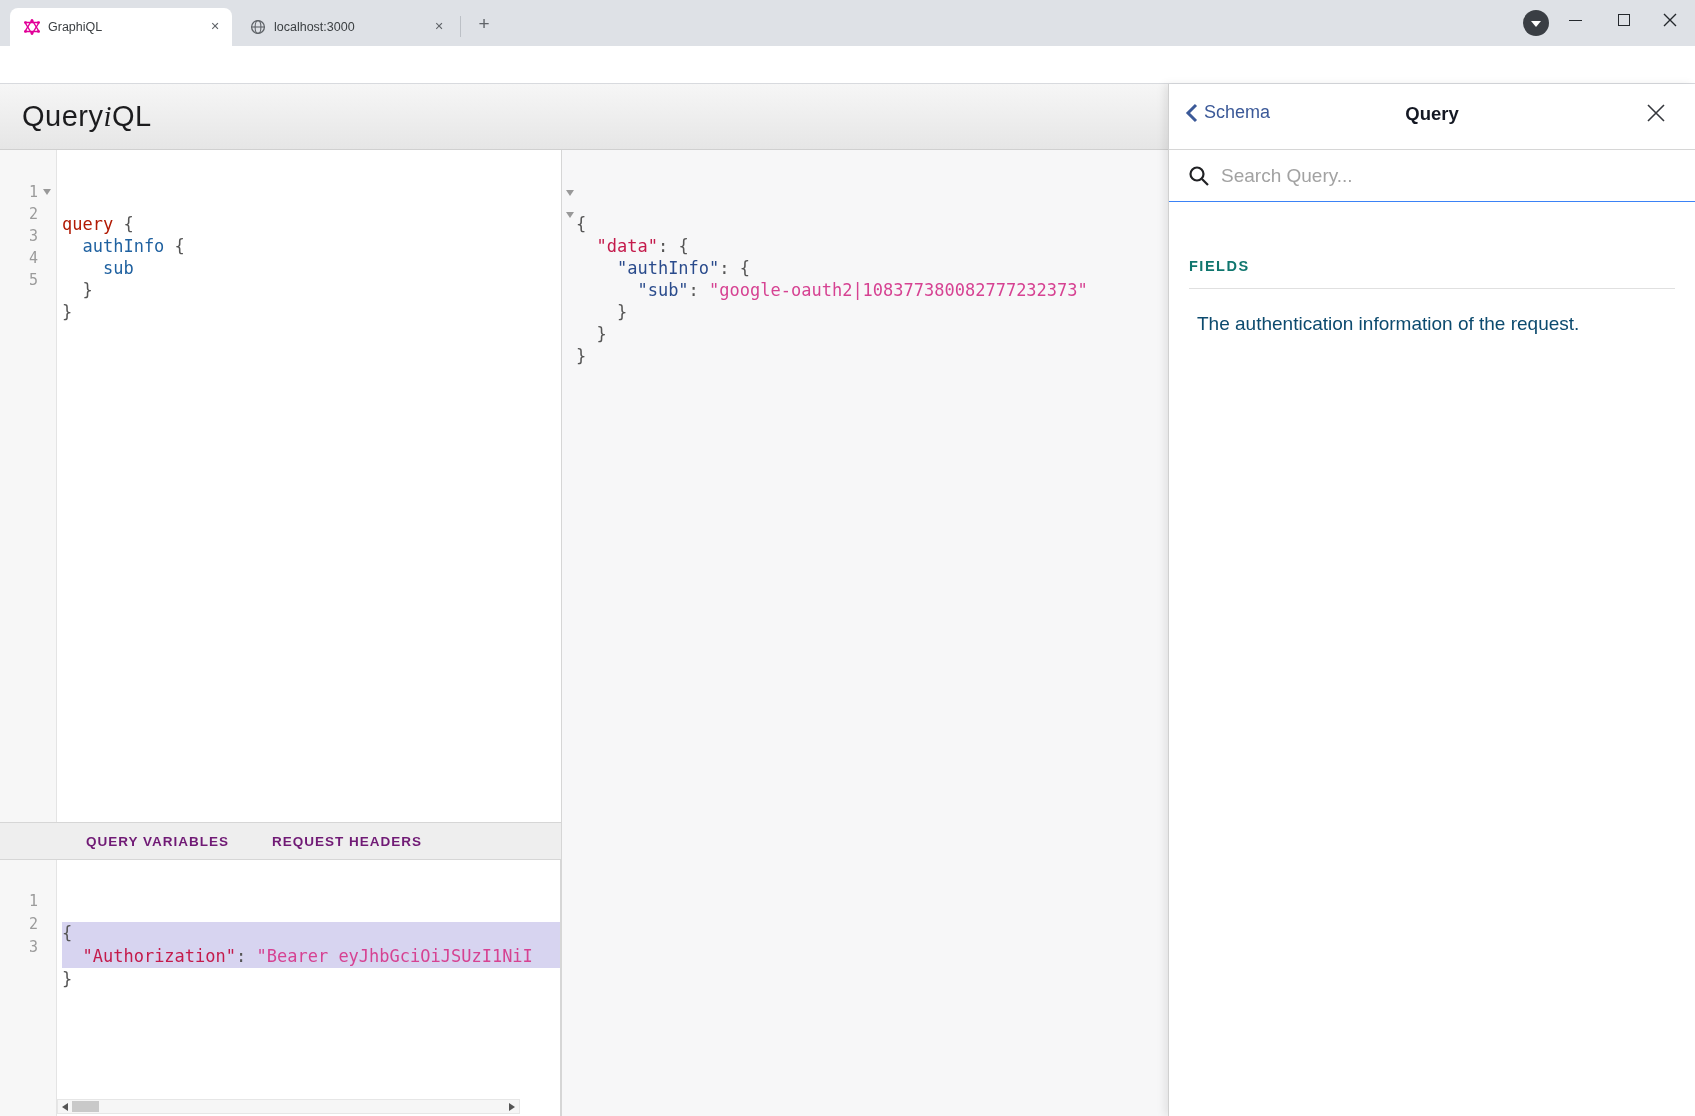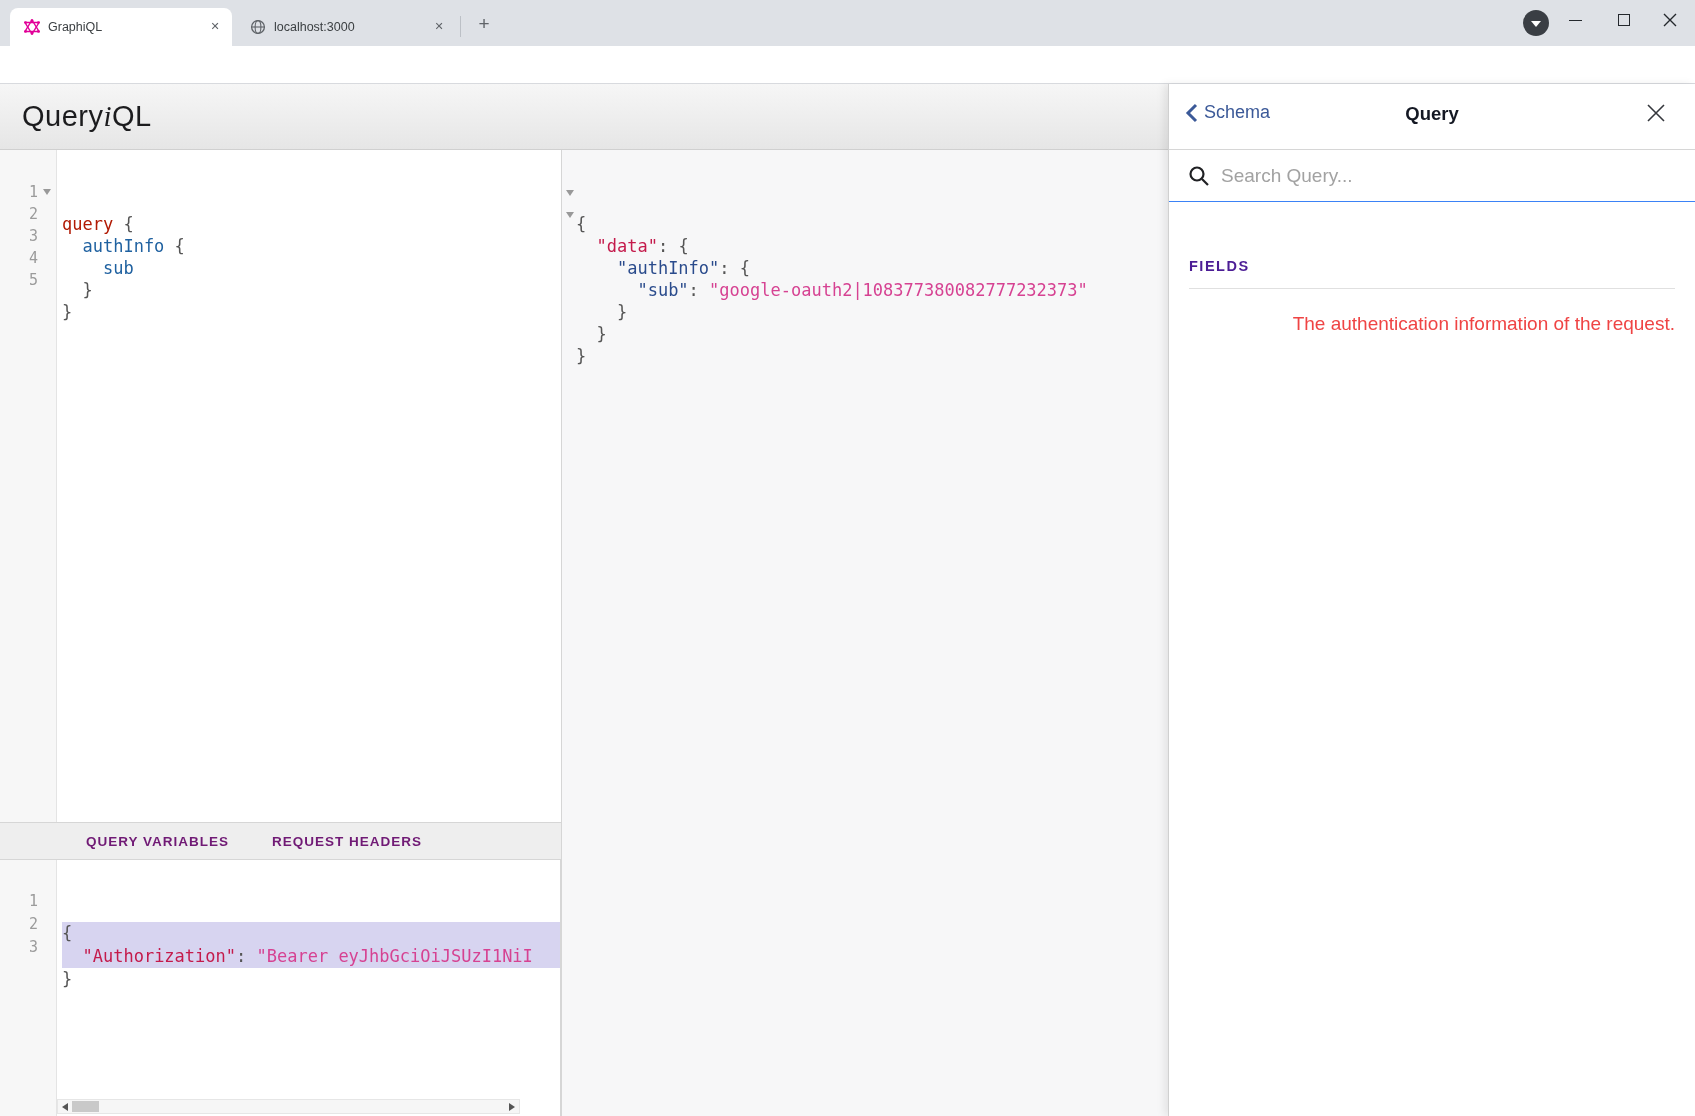--- a/index.html
+++ b/index.html
@@ -119,25 +119,25 @@
                font-weight:bold; color:#141823; }
   #doc-close { position:absolute; right:24px; top:18px; width:26px; height:26px; }
   #doc-search-row { position:absolute; left:0; top:66px; width:100%; height:52px; border-bottom:1px solid #3b82f6;
                     display:flex; align-items:center; }
   #doc-search-row svg { margin-left:18px; }
   #doc-search { border:none; outline:none; margin-left:10px; font-size:19px; color:#141823; width:420px;
                 font-family:"Liberation Sans",sans-serif; background:transparent; }
   #doc-search::placeholder { color:#a2a2a2; }
   #doc-body { position:absolute; left:0; top:118px; width:100%; padding:0 20px; }
   #doc-nodesc { margin-top:22px; font-size:19px; color:#141823; }
-  #doc-fields-title { margin-top:56px; font-size:14.5px; font-weight:bold; letter-spacing:1.5px; color:#4c1d95;
+  #doc-fields-title { margin-top:56px; font-size:14.5px; font-weight:bold; letter-spacing:1.5px; color:#0f766e;
                       padding-bottom:14px; border-bottom:1px solid #e0e0e0; }
   #doc-field-row { margin-top:30px; font-size:19px; }
   .fname { color:#3b5998; } .fcolon { color:#555; } .ftype { color:#ca9800; }
-  #doc-field-desc { margin-top:24px; margin-left:8px; font-size:19px; color:#ef4444;text-align:right; }
+  #doc-field-desc { margin-top:24px; margin-left:8px; font-size:19px; color:#0c4a6e; }
 
   svg { display:block; }
 </style>
 </head>
 <body>
 
 <div id="screen">
 
   <div id="tabstrip">
     <div class="tab active">

